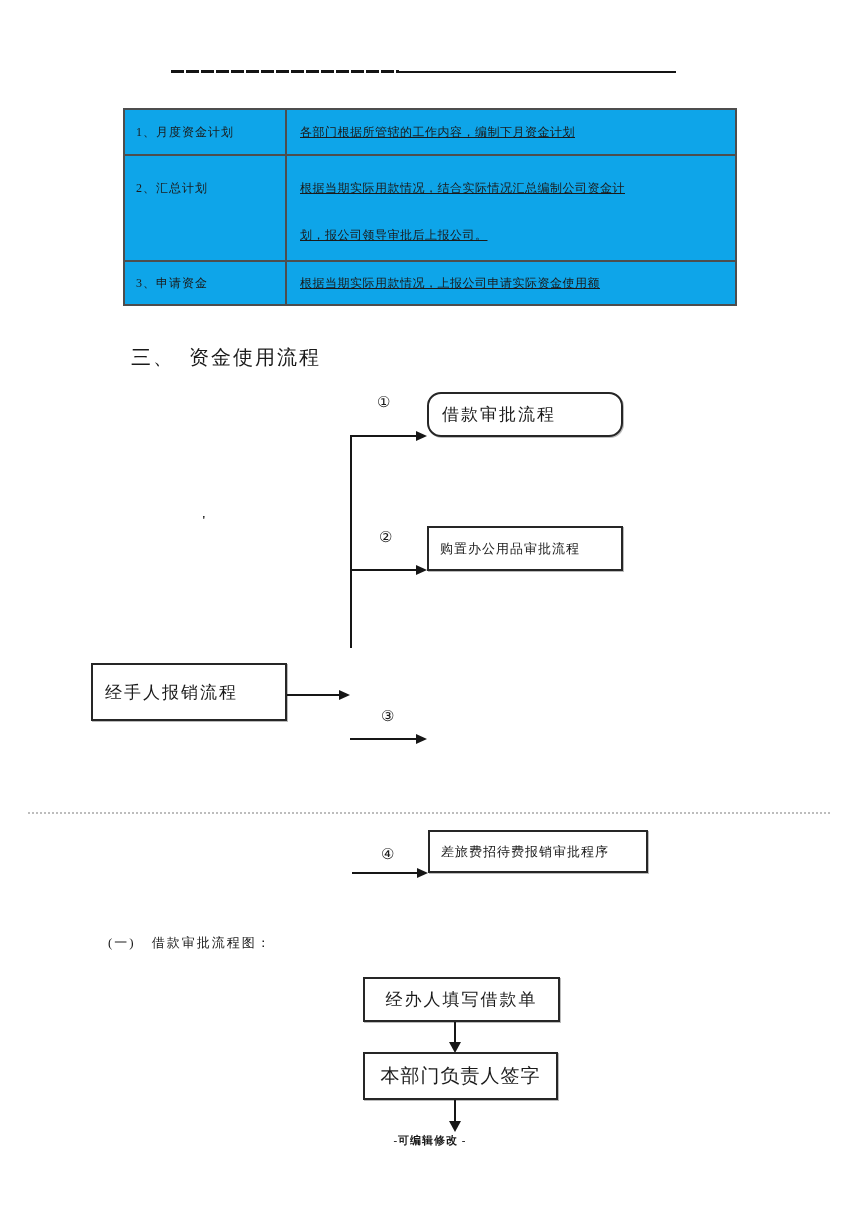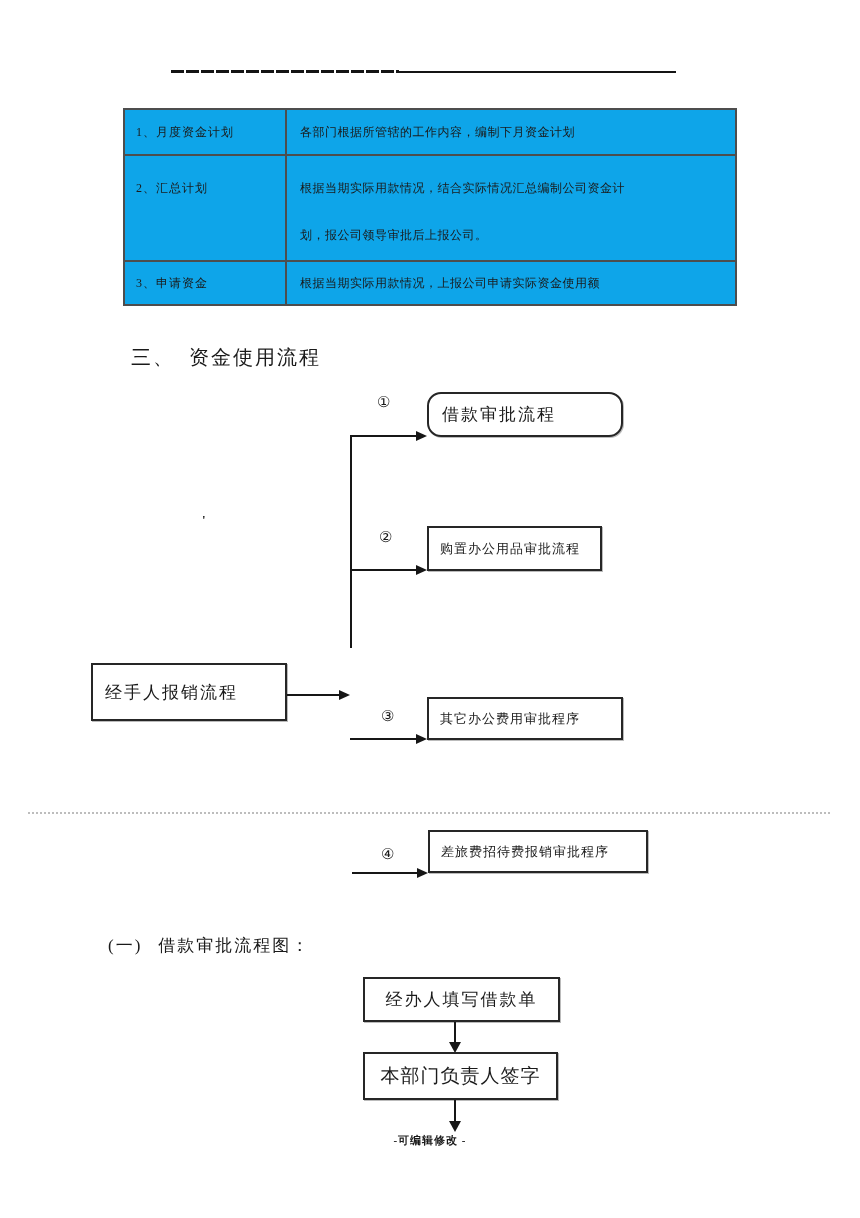--- a/index.html
+++ b/index.html
@@ -8,34 +8,34 @@
     font-family:"Liberation Serif","DejaVu Serif",serif;color:#1a1a1a;
   }
   
   .rule-left{position:absolute;left:171px;top:70px;width:228px;height:3px;
     background:repeating-linear-gradient(90deg,#141414 0 13px,#ffffff 13px 15px);}
   .rule-right{position:absolute;left:399px;top:71px;width:277px;height:2px;background:#141414;}
   
   table.plan{position:absolute;left:123px;top:108px;width:614px;border-collapse:collapse;table-layout:fixed;}
   table.plan td{border:2px solid #4d4d4d;font-size:12px;vertical-align:middle;background:#0ea5e9;}
   td.lbl{width:148px;padding-left:11px;letter-spacing:1px;}
-  td.txt{padding-left:13px;letter-spacing:0.5px;}
+  td.txt{padding-left:13px;letter-spacing:0.5px;text-decoration:underline;}
   tr.r1{height:46px;} tr.r2{height:90px;} tr.r3{height:44px;}
   td.txt-top{vertical-align:top;padding-top:9px;}
   td.txt-top span{display:block;line-height:47px;}
   
   .h3{position:absolute;left:131px;top:344px;font-size:20px;letter-spacing:2px;white-space:nowrap;}
   .h3 .gap{display:inline-block;width:14px;}
-  .h31{position:absolute;left:108px;top:934px;font-size:17px;letter-spacing:2px;white-space:nowrap;}
+  .h31{position:absolute;left:108px;top:934px;font-size:13px;letter-spacing:2px;white-space:nowrap;}
   .h31 .gap{display:inline-block;width:16px;}
   
   .fbox{position:absolute;background:#fff;border:2px solid #262626;display:flex;align-items:center;box-sizing:border-box;}
   .fbox.shadow{box-shadow:1px 1px 0 rgba(60,60,60,.35);}
   .b1{left:427px;top:392px;width:196px;height:45px;font-size:17px;padding-left:13px;letter-spacing:2px;border-radius:14px;}
-  .b2{left:427px;top:526px;width:175px;height:45px;font-size:13px;padding-left:11px;letter-spacing:1px;}
+  .b2{left:427px;top:526px;width:196px;height:45px;font-size:13px;padding-left:11px;letter-spacing:1px;}
   .b3{left:427px;top:697px;width:196px;height:43px;font-size:13px;padding-left:11px;letter-spacing:1px;}
   .b4{left:428px;top:830px;width:220px;height:43px;font-size:13px;padding-left:11px;letter-spacing:1px;}
   .bsrc{left:91px;top:621px;width:196px;height:58px;font-size:17px;padding-left:12px;letter-spacing:2px;margin-top:42px;}
   .b5{left:363px;top:977px;width:197px;height:45px;font-size:17px;justify-content:center;letter-spacing:2px;}
   .b6{left:363px;top:1052px;width:195px;height:48px;font-size:19px;justify-content:center;letter-spacing:1px;}
   
   .cnum{position:absolute;font-size:15px;line-height:15px;}
   .n1{left:377px;top:395px;} .n2{left:379px;top:530px;} .n3{left:381px;top:709px;} .n4{left:381px;top:847px;}
   
   .hline{position:absolute;height:2px;background:#161616;}
@@ -99,23 +99,20 @@
 
   <div class="fbox shadow bsrc">
     <span>经手人报销流程</span>
   </div>
   <div class="hline" style="left:287px;top:694px;width:53px;"></div>
   <div class="ah-r" style="left:339px;top:690px;"></div>
 
   <span class="cnum n3">③</span>
   <div class="hline" style="left:350px;top:738px;width:67px;"></div>
   <div class="ah-r" style="left:416px;top:734px;"></div>
-  <div class="fbox shadow b3">
-    <span>其它办公费用审批程序</span>
-  </div>
 
   <div class="dotline"></div>
 
   <span class="cnum n4">④</span>
   <div class="hline" style="left:352px;top:872px;width:66px;"></div>
   <div class="ah-r" style="left:417px;top:868px;"></div>
   <div class="fbox shadow b4">
     <span>差旅费招待费报销审批程序</span>
   </div>
 

